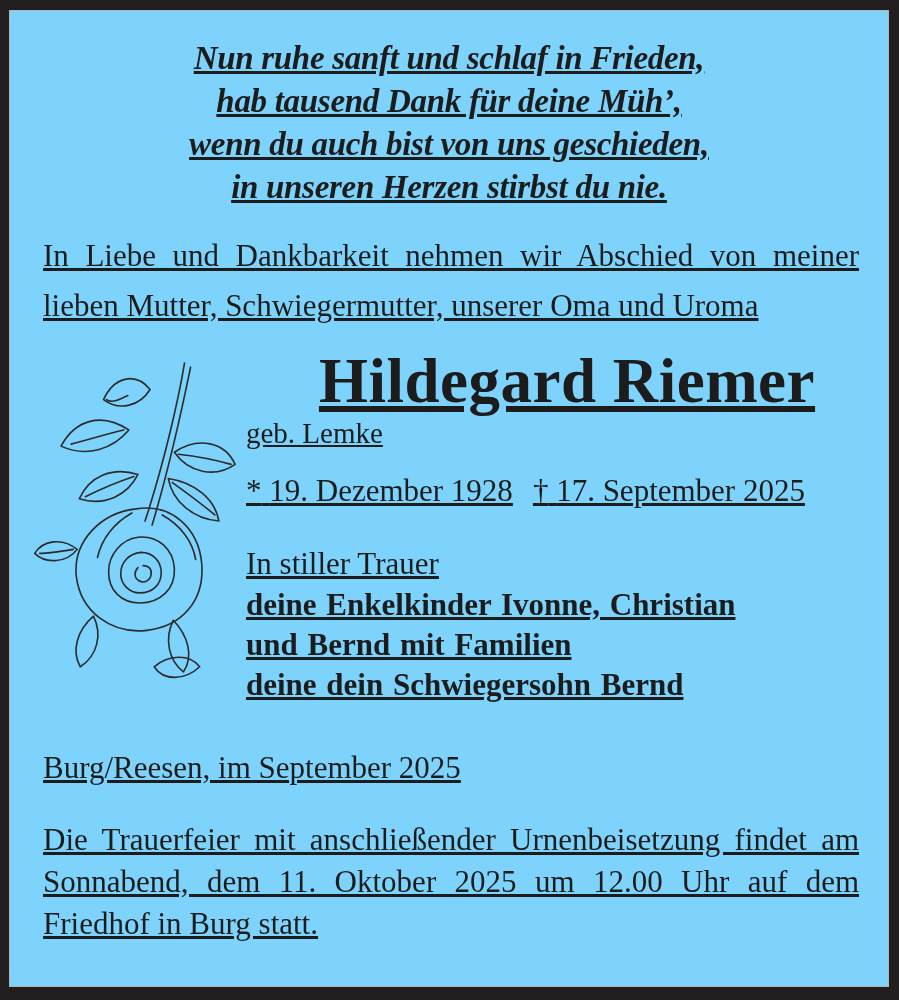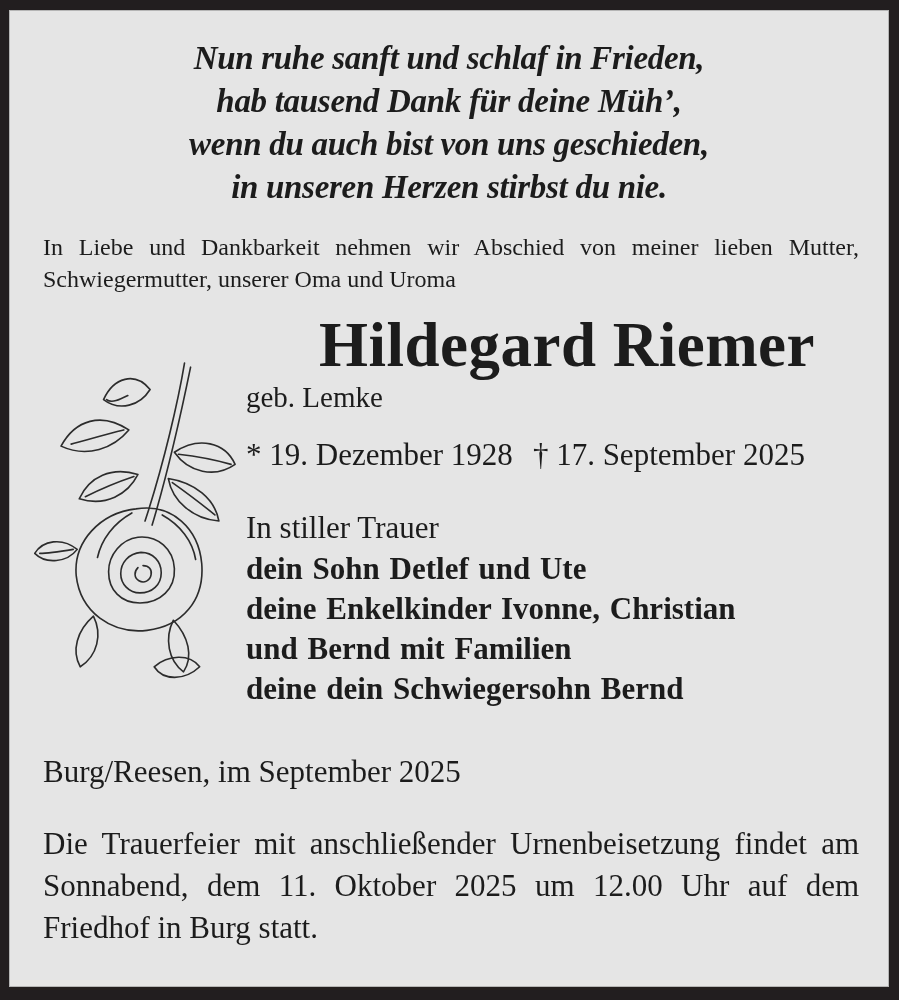--- a/index.html
+++ b/index.html
@@ -5,39 +5,40 @@
   html, body { margin: 0; padding: 0; }
   body {
     width: 899px; height: 1000px;
     background: #221e1f;
     position: relative;
     font-family: "Liberation Serif", serif;
   }
   .sheet {
     position: absolute;
     left: 9px; top: 10px; right: 10px; bottom: 13px;
-    background: #e5e5e5;
+    background: #7dd3fc;
     border: 1px solid #b5b5b5;
     box-sizing: border-box;
     color: #1c1c1c;
     overflow: hidden;
+    text-decoration: underline;
   }
   .poem {
     margin-top: 26px;
     text-align: center;
     font-style: italic;
     font-weight: bold;
     font-size: 33px;
     line-height: 43px;
     letter-spacing: -0.3px;
   }
   .intro {
     margin: 22px 29px 8px 33px;
-    font-size: 24px;
-    line-height: 32px;
+    font-size: 31px;
+    line-height: 50px;
     text-align: justify;
   }
   .name-block { margin-left: 236px; }
   .name {
     margin-top: 16px;
     font-size: 63px;
     font-weight: bold;
     line-height: 68px;
     letter-spacing: 0.5px;
     text-align: center;
@@ -156,21 +157,20 @@
       </span>
       <span class="date-item">
         <span>†</span>
         <span>17. September 2025</span>
       </span>
     </div>
 
     <div class="trauer-heading">In stiller Trauer</div>
 
     <div class="mourners">
-      <div>dein Sohn Detlef und Ute</div>
       <div>deine Enkelkinder Ivonne, Christian</div>
       <div>und Bernd mit Familien</div>
       <div>deine dein Schwiegersohn Bernd</div>
     </div>
   </div>
 
   <div class="place-date">Burg/Reesen, im September 2025</div>
 
   <div class="funeral">Die Trauerfeier mit anschließender Urnenbeisetzung findet am Sonnabend, dem 11. Oktober 2025 um 12.00 Uhr auf dem Friedhof in Burg statt.</div>
 

